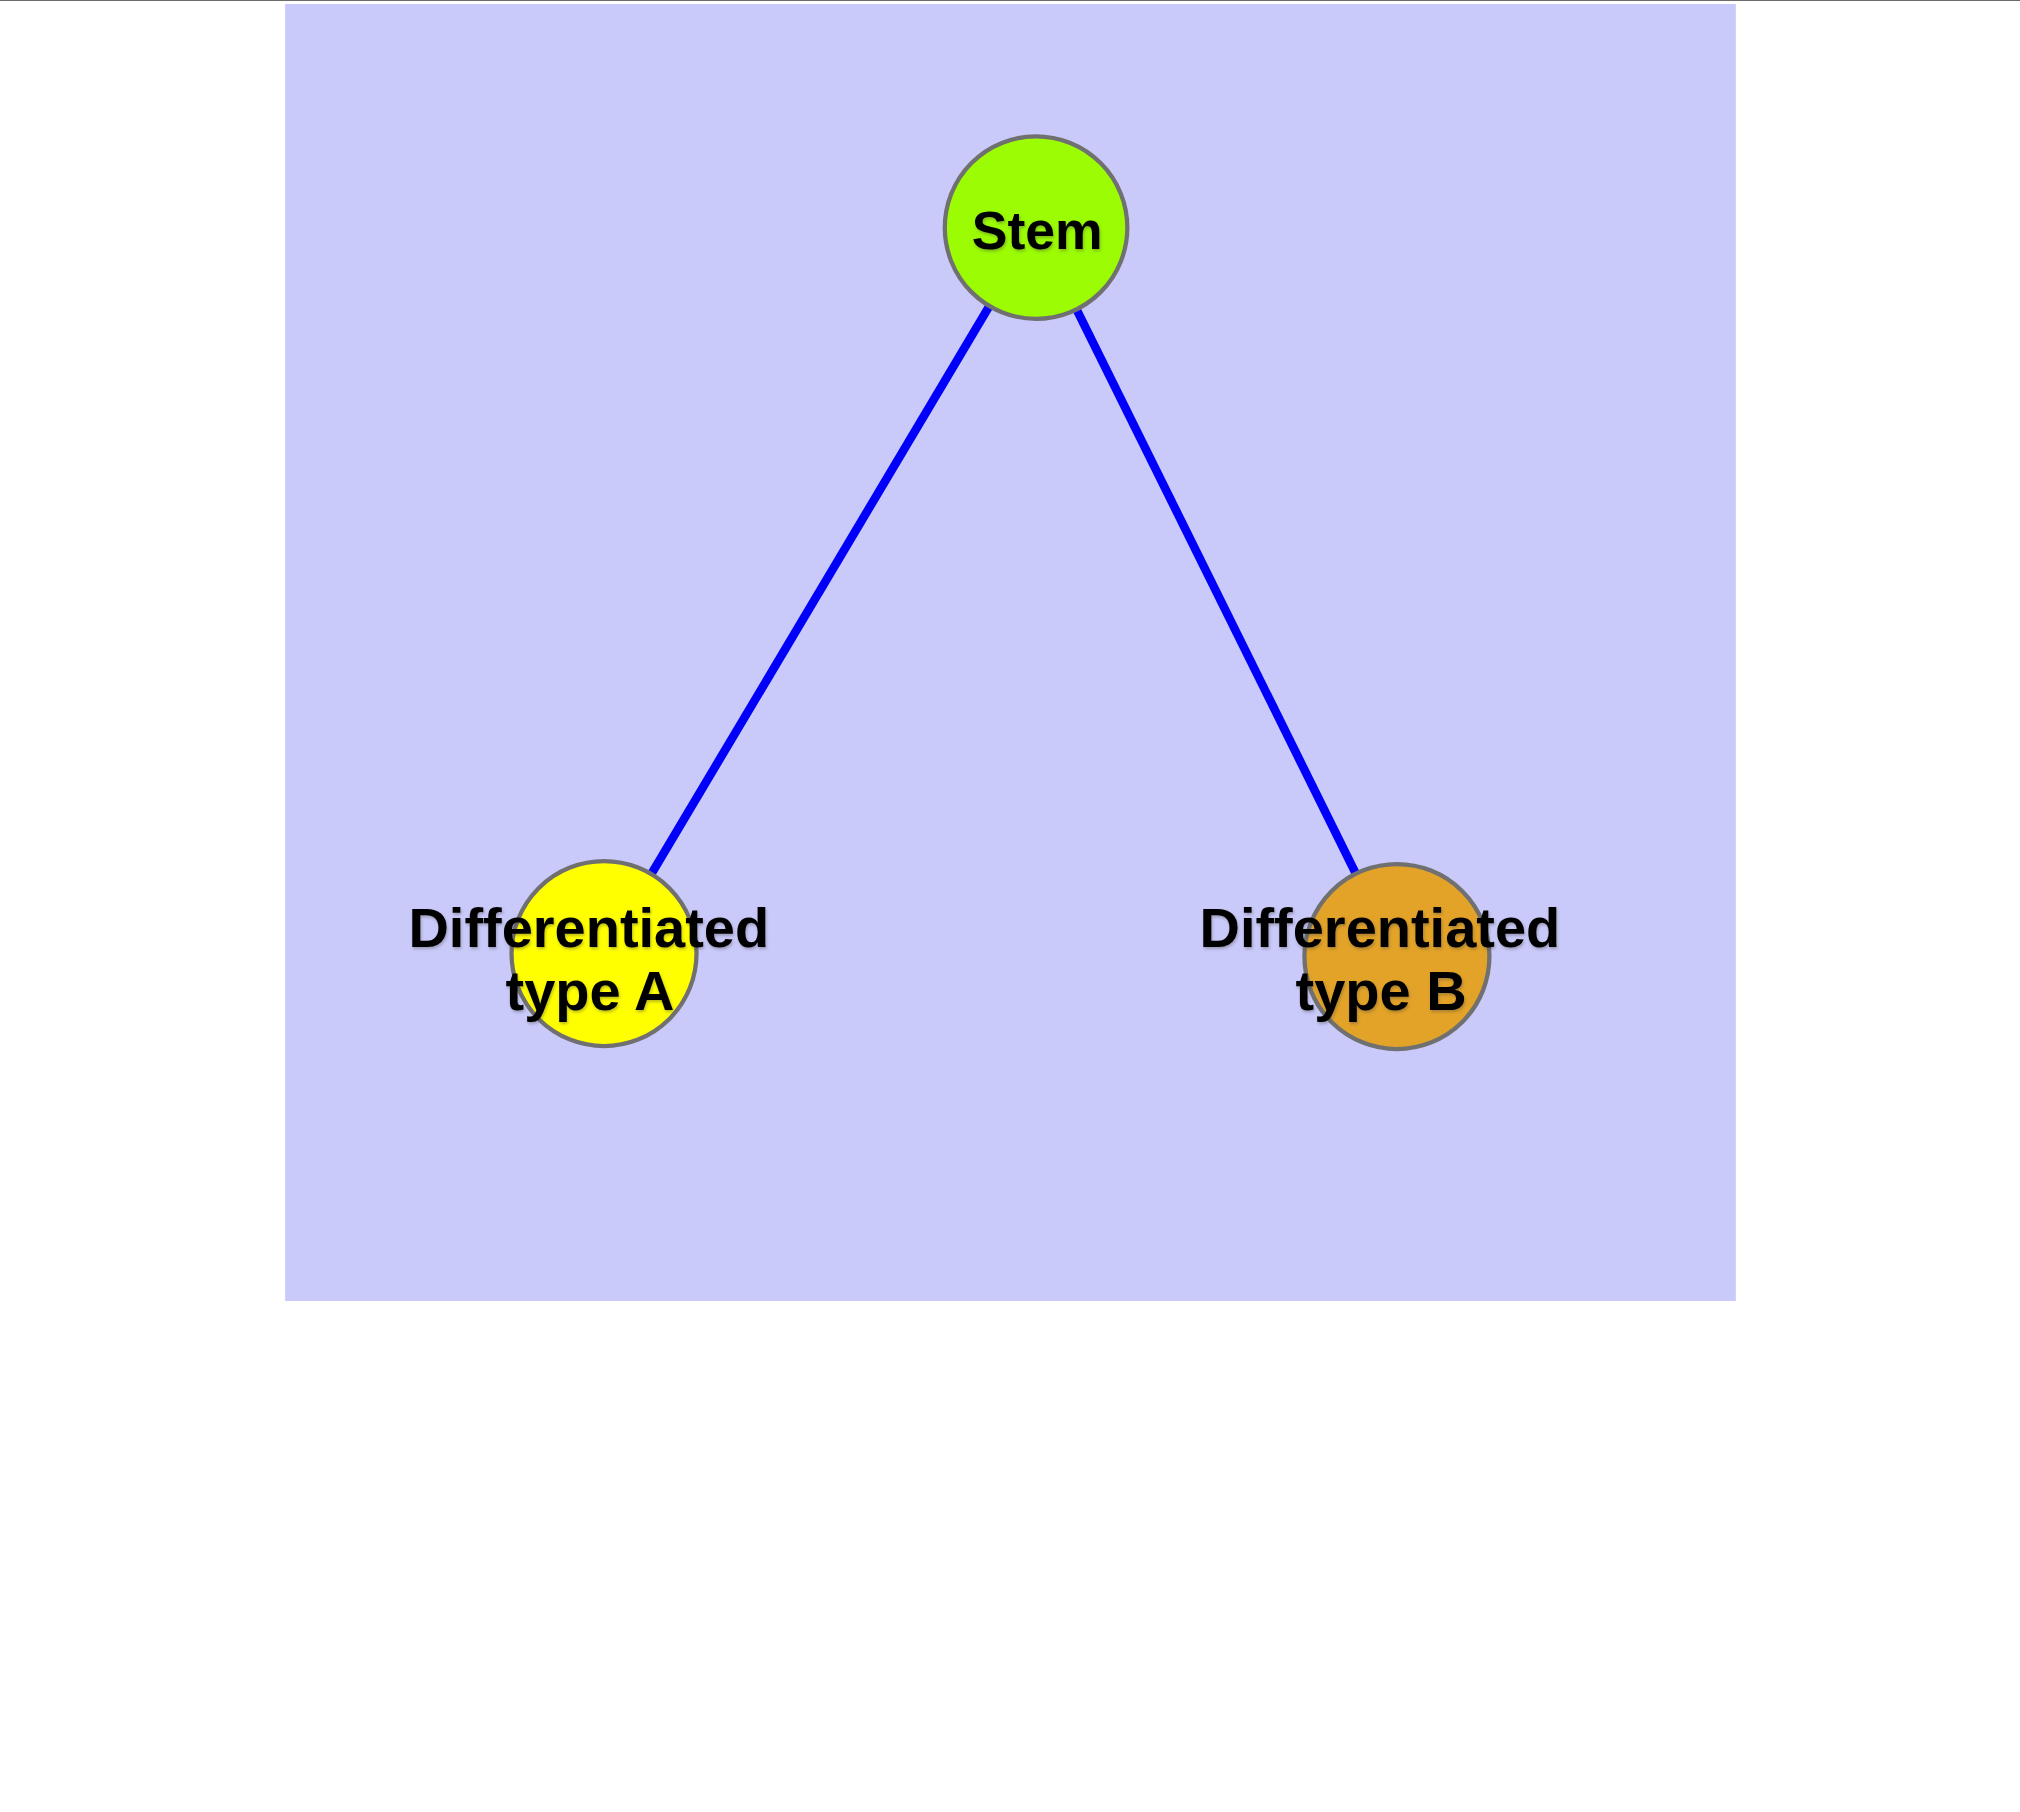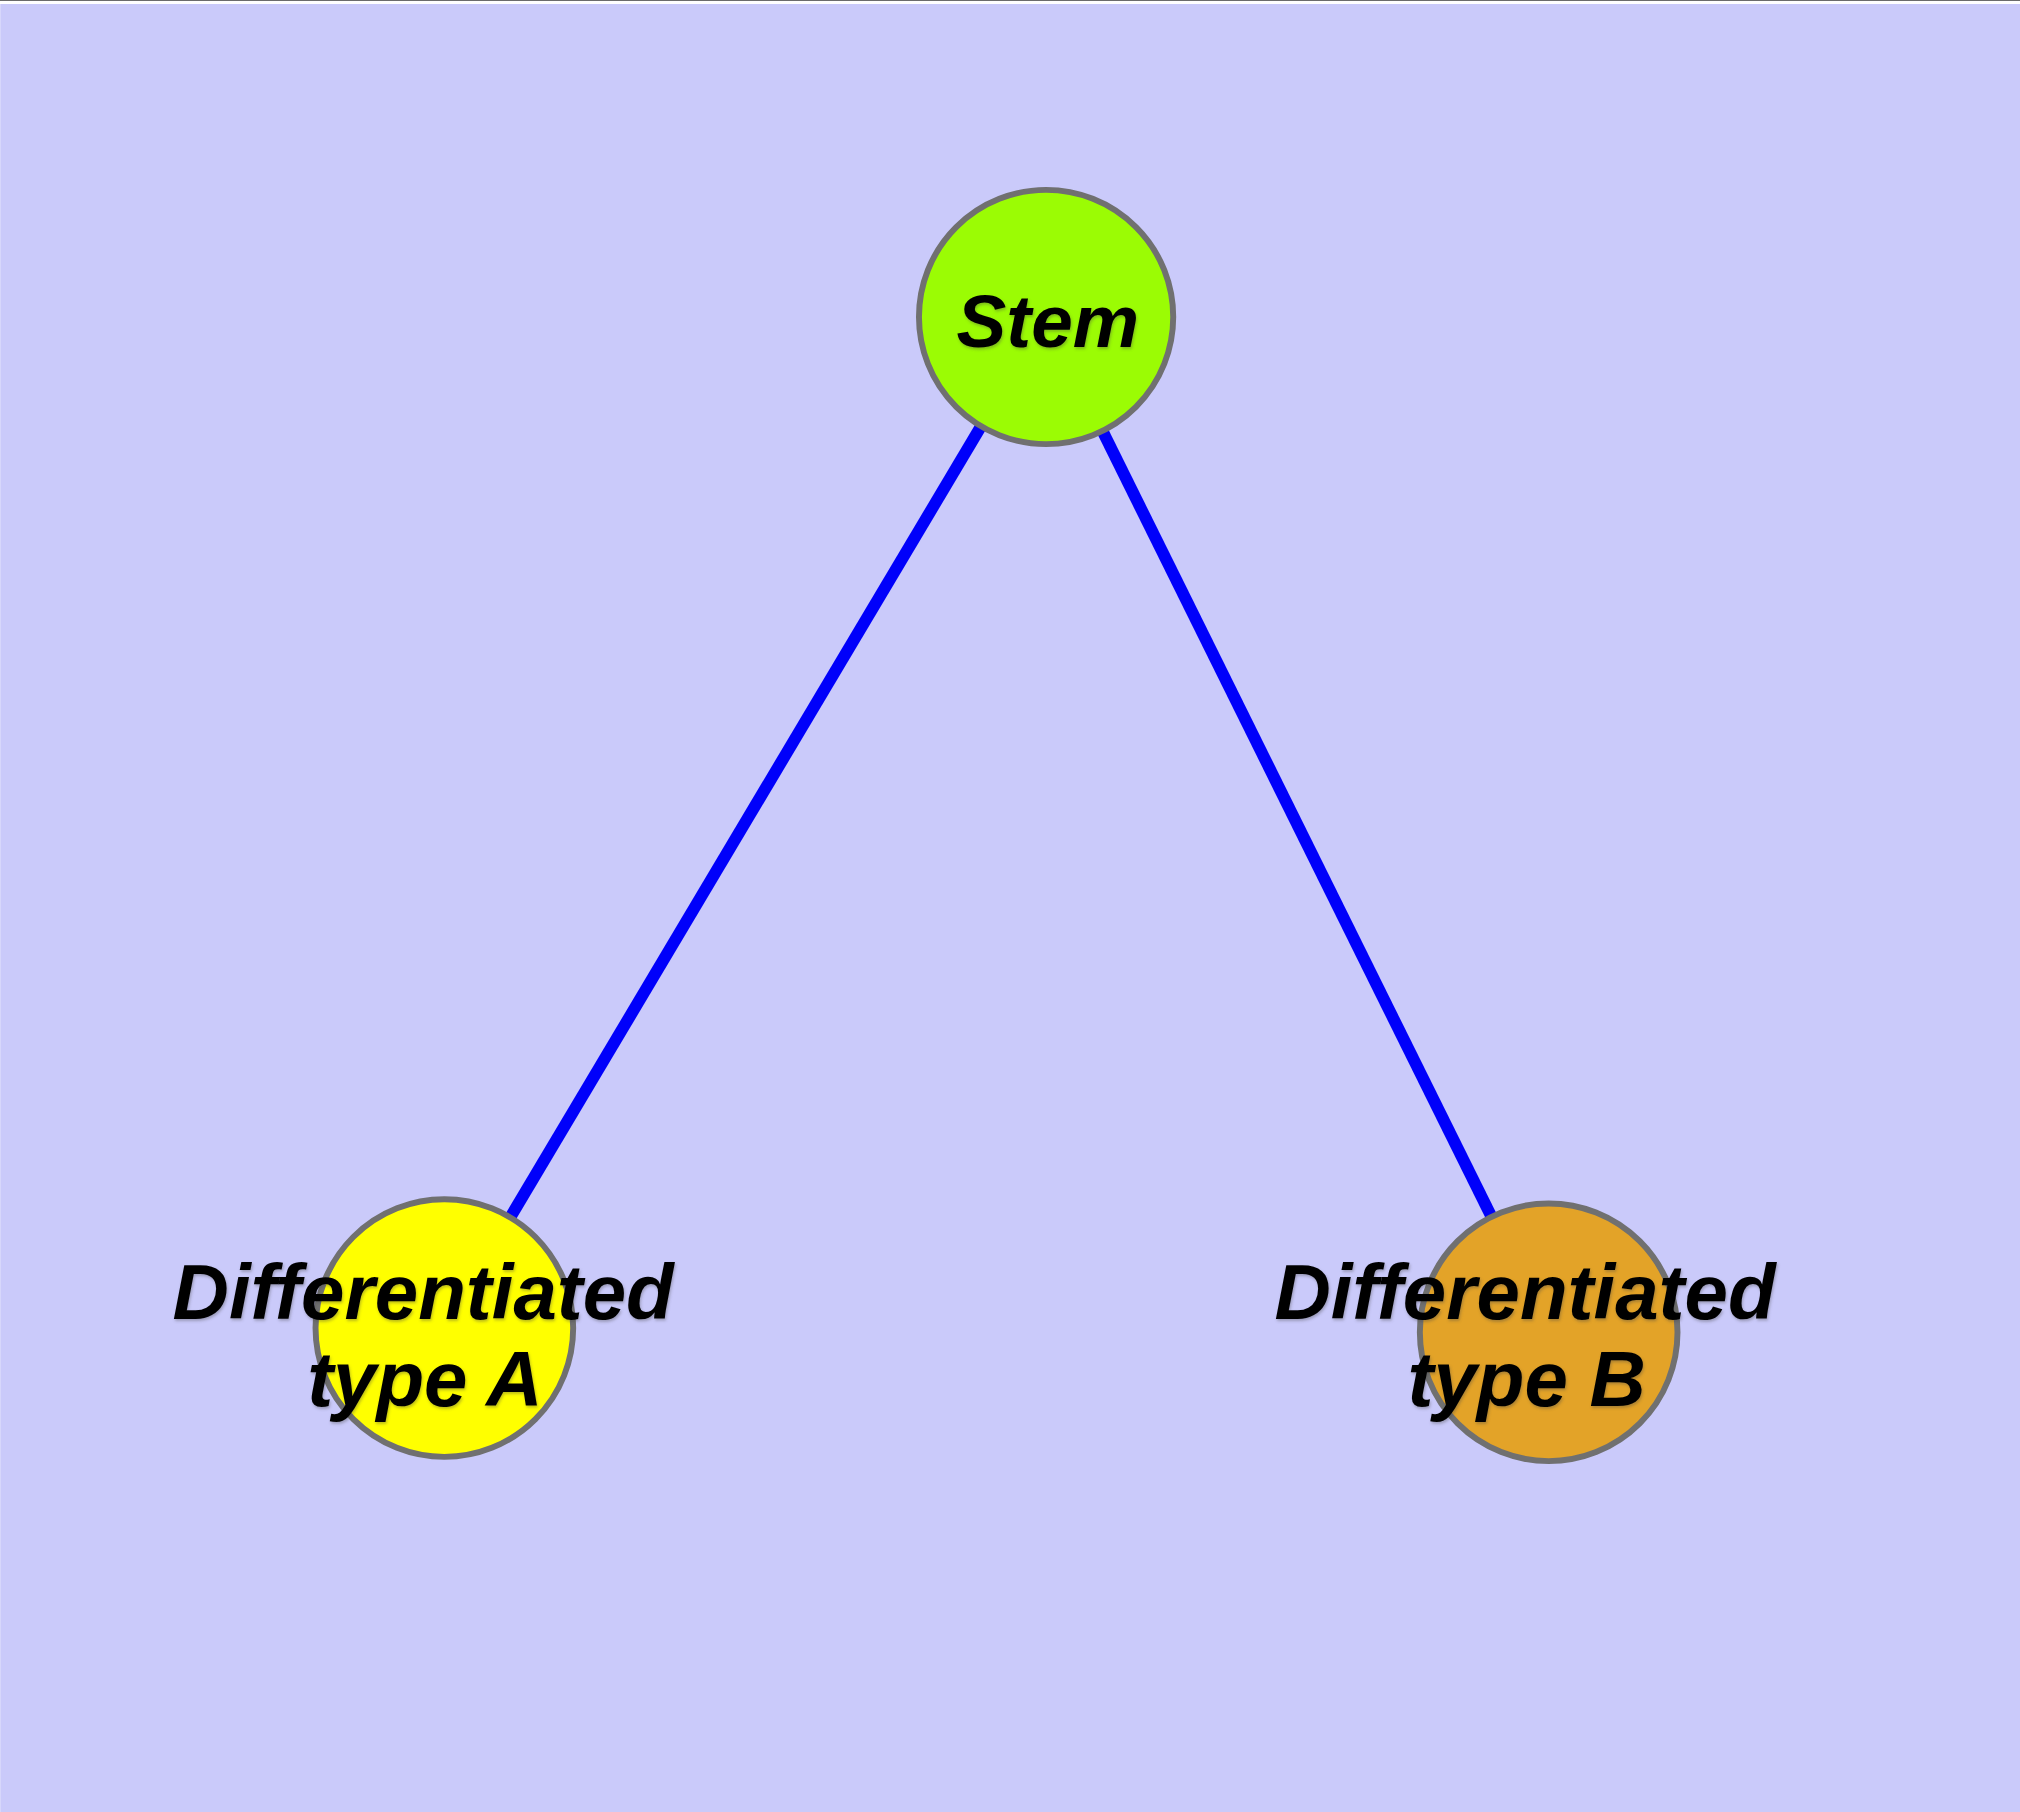--- a/index.html
+++ b/index.html
@@ -3,24 +3,23 @@
 <meta charset="utf-8">
 <style>
   html, body {
     margin: 0;
     padding: 0;
     background: #ffffff;
   }
   .stage {
     position: relative;
     width: 2021px;
-    height: 1812px;
+    height: 1301px;
     overflow: hidden;
     font-family: "Liberation Sans", sans-serif;
-    font-style: italic;
   }
   .graph-canvas {
     position: absolute;
     left: 0;
     top: 0;
     width: 100%;
     height: 100%;
     display: block;
   }
   .top-strip {

